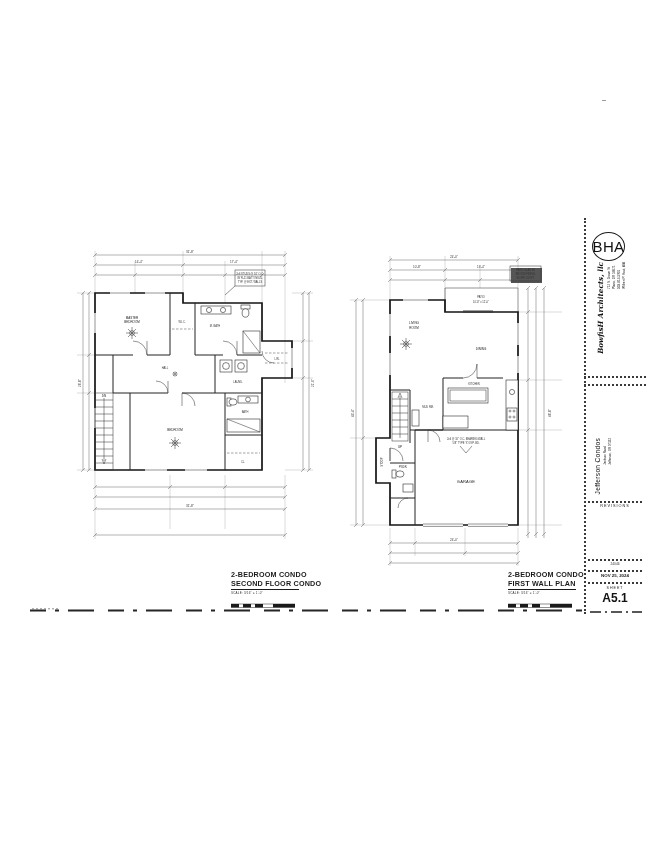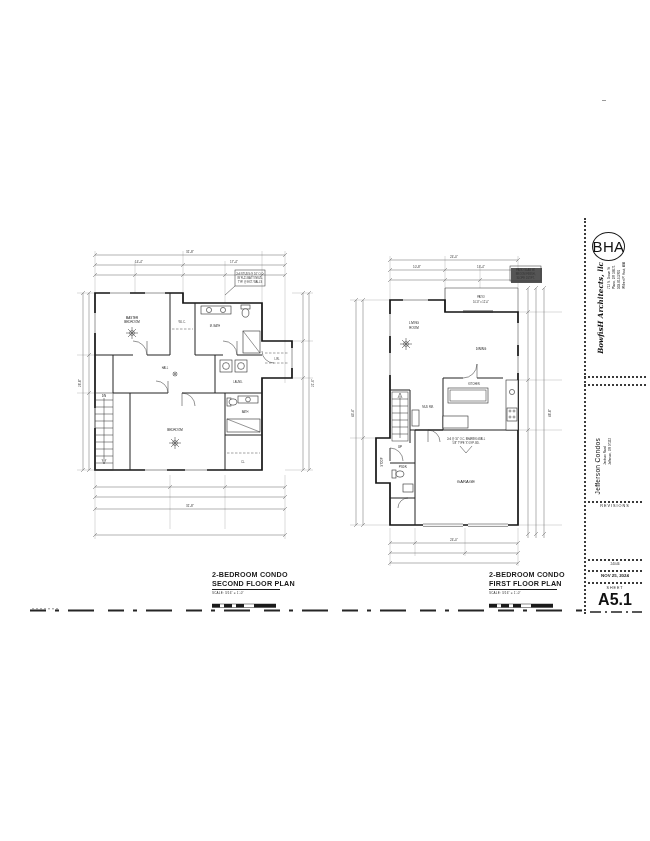--- a/index.html
+++ b/index.html
@@ -10,21 +10,21 @@
   svg .lbl2{font-size:3px;}
   svg .tiny{font-size:2.6px;fill:#333;}
   svg .dimt{font-size:3.1px;fill:#333;}
   svg .w{stroke:#151515;stroke-width:1.7;fill:none;}
   svg .p{stroke:#222;stroke-width:1;fill:none;}
   svg .t{stroke:#3c3c3c;stroke-width:.55;fill:none;}
   svg .fx{stroke:#2a2a2a;stroke-width:.6;fill:#fff;}
   svg .d{stroke:#555;stroke-width:.45;fill:none;}
   svg .x{stroke:#999;stroke-width:.35;fill:none;}
   svg .dash{stroke:#444;stroke-width:.5;stroke-dasharray:2.5 1.5;fill:none;}
-  .plan-title{position:absolute;width:90px;}
+  .plan-title{position:absolute;width:90px;margin-left:19px;}
   .pt-line{font-size:7.2px;font-weight:700;letter-spacing:.2px;white-space:nowrap;color:#1a1a1a;}
   .pt-underline{border-bottom:1.1px solid #1a1a1a;padding-bottom:1px;margin-bottom:1px;width:68px;}
   .pt-scale{font-size:3px;color:#333;letter-spacing:.2px;}
   .tb-dotline{border-top:2px dotted #3a3a3a;height:0;}
   .vblock{position:absolute;display:flex;flex-direction:row;align-items:flex-start;}
   .vtxt{writing-mode:vertical-rl;transform:rotate(180deg);white-space:nowrap;}
   .firm-name{font-family:"DejaVu Serif",serif;font-style:italic;font-weight:600;font-size:7.2px;color:#111;}
   .firm-lines{display:flex;flex-direction:row;gap:1px;margin-left:2px;}
   .firm-lines span{writing-mode:vertical-rl;transform:rotate(180deg);font-size:3.1px;color:#222;white-space:nowrap;}
   .proj-name{font-size:6.6px;color:#111;letter-spacing:.3px;}
@@ -465,34 +465,34 @@
     <line x1="54" y1="92" x2="62" y2="100"></line>
       <line x1="62" y1="92" x2="54" y2="100"></line>
   </g>
   <text class="lbl2" x="133" y="102" text-anchor="middle">DINING</text>
 
   <text class="tiny" transform="rotate(-90 35 214)" x="35" y="214" text-anchor="middle">STOOP</text>
 </svg>
 
 <div class="plan-title" style="left:212px;top:570px;">
   <div class="pt-line">2-BEDROOM CONDO</div>
-  <div class="pt-line pt-underline">SECOND FLOOR PLAN</div>
+  <div class="pt-line pt-underline">SECOND FLOOR CONDO</div>
   <div class="pt-scale">SCALE: 3/16" = 1'-0"</div>
   <svg width="64" height="6">
     <rect x="0" y="1" width="64" height="3.4" fill="#fff" stroke="#222" stroke-width=".5"></rect>
     <rect x="0" y="1" width="8" height="3.4" fill="#1a1a1a"></rect>
       <rect x="12" y="1" width="8" height="3.4" fill="#1a1a1a"></rect>
     <rect x="24" y="1" width="8" height="3.4" fill="#1a1a1a"></rect>
       <rect x="42" y="1" width="22" height="3.4" fill="#1a1a1a"></rect>
   </svg>
 </div>
 
 <div class="plan-title" style="left:489px;top:570px;">
   <div class="pt-line">2-BEDROOM CONDO</div>
-  <div class="pt-line pt-underline">FIRST FLOOR PLAN</div>
+  <div class="pt-line pt-underline">FIRST WALL PLAN</div>
   <div class="pt-scale">SCALE: 3/16" = 1'-0"</div>
   <svg width="64" height="6">
     <rect x="0" y="1" width="64" height="3.4" fill="#fff" stroke="#222" stroke-width=".5"></rect>
     <rect x="0" y="1" width="8" height="3.4" fill="#1a1a1a"></rect>
       <rect x="12" y="1" width="8" height="3.4" fill="#1a1a1a"></rect>
     <rect x="24" y="1" width="8" height="3.4" fill="#1a1a1a"></rect>
       <rect x="42" y="1" width="22" height="3.4" fill="#1a1a1a"></rect>
   </svg>
 </div>
 
@@ -525,21 +525,21 @@
     <span>Jackson Road</span>
     <span>Jefferson, OR 97352</span>
   </div>
 </div>
 
 <div class="abs" style="left:590px;top:504px;width:50px;text-align:center;font-size:3.8px;letter-spacing:1px;color:#222;">REVISIONS</div>
 
 <div class="tb-center" style="top:562px;font-size:3.2px;color:#333;">24046</div>
 <div class="tb-center" style="top:572.5px;font-size:4.4px;font-weight:600;color:#1a1a1a;">NOV 25, 2024</div>
 <div class="tb-center" style="top:585.5px;font-size:3.6px;letter-spacing:1px;color:#222;">SHEET</div>
-<div class="tb-center" style="top:591px;font-size:16px;font-weight:600;color:#111;">A5.1</div>
+<div class="tb-center" style="top:591px;font-size:12px;font-weight:600;color:#111;">A5.1</div>
 
 <svg class="abs" style="left:590px;top:610px;" width="52" height="4">
   <line x1="0" y1="2" x2="52" y2="2" stroke="#222" stroke-width="1.3" stroke-dasharray="11 4 2 4"></line>
 </svg>
 
 <svg class="abs" style="left:30px;top:608px;" width="552" height="5">
   <line x1="0" y1="2.5" x2="552" y2="2.5" stroke="#252525" stroke-width="1.8" stroke-dasharray="16 9 4 9 26 14"></line>
   <line x1="2" y1="0.8" x2="30" y2="0.8" stroke="#444" stroke-width=".6" stroke-dasharray="2 2"></line>
 </svg>
 

